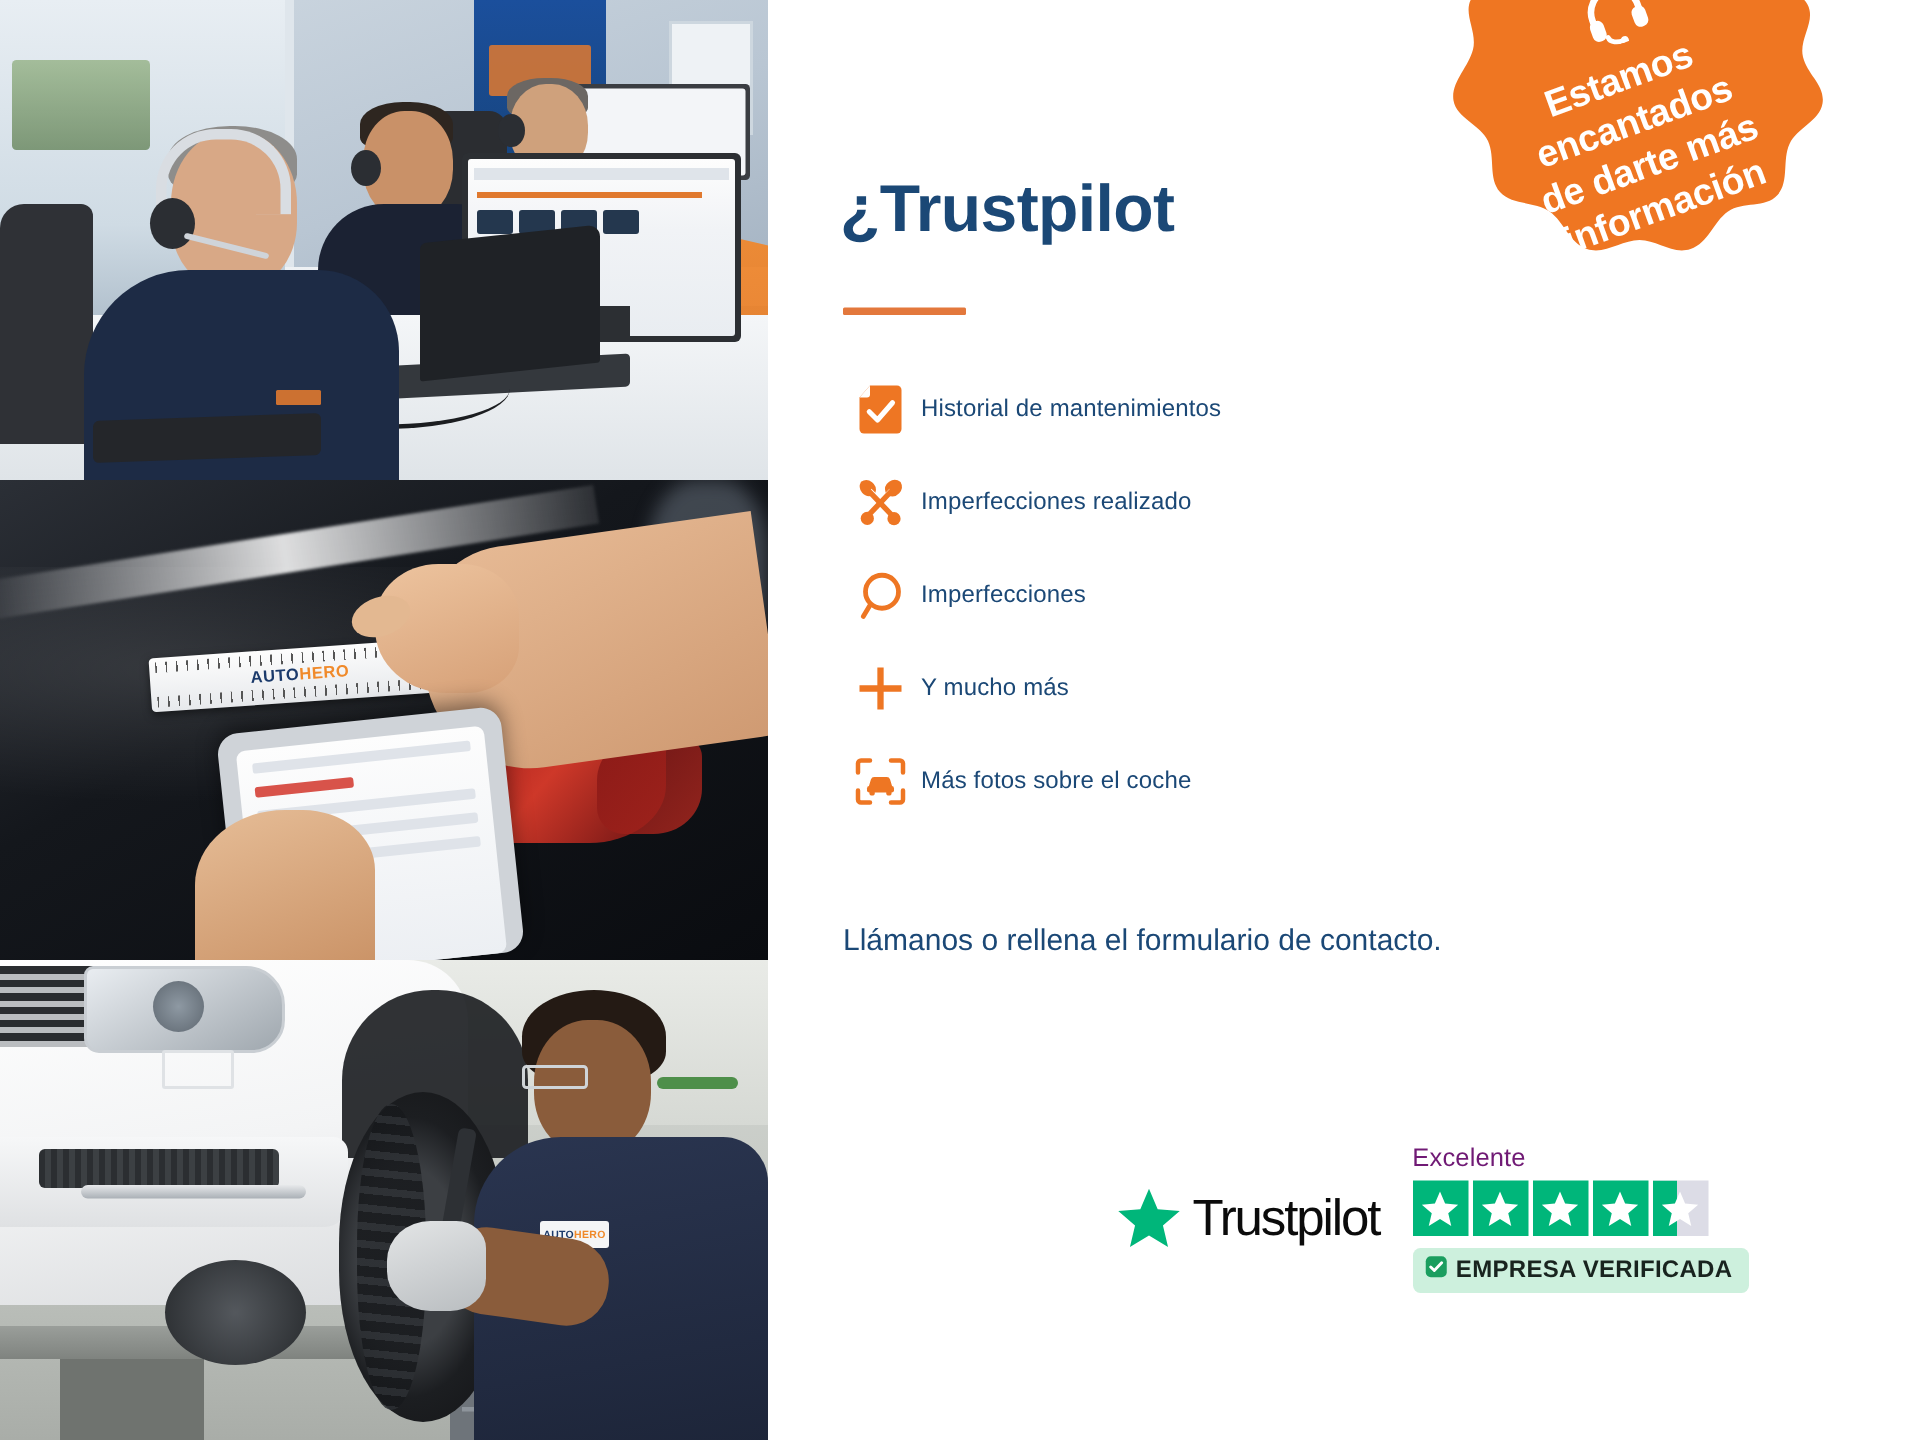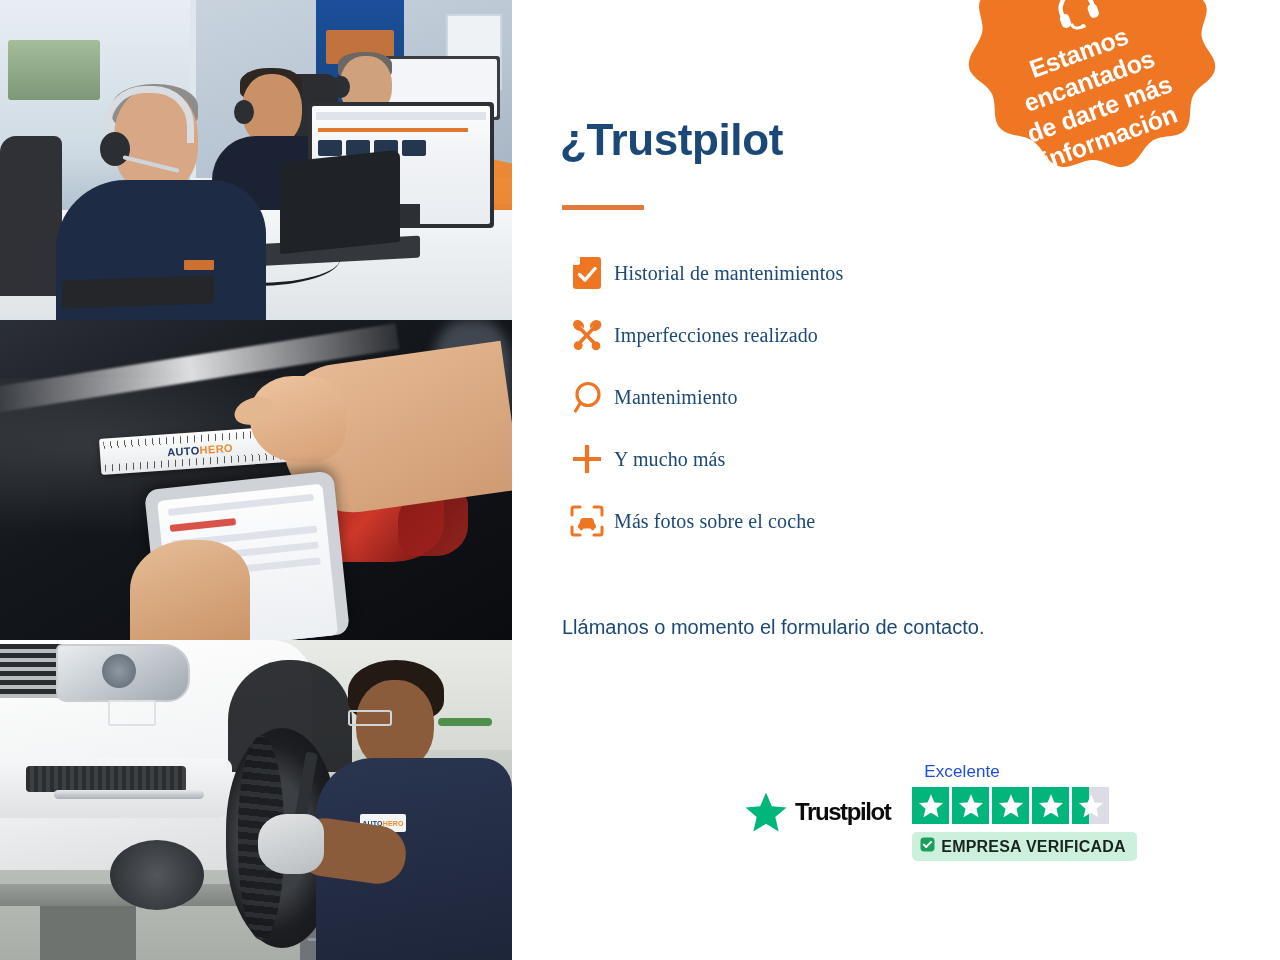--- a/index.html
+++ b/index.html
@@ -431,24 +431,23 @@
     height: 62px;
   }
   .feature-icon {
     width: 54px;
     flex: 0 0 54px;
     display: flex;
     align-items: center;
     justify-content: center;
   }
   .feature-label {
-    font-size: 20px;
+    font-size: 16px;
     color: #1b4876;
     letter-spacing: 0.1px;
-    font-family: Liberation Serif, serif;
   }
 
   .contact {
     margin: 26px 0 0 2px;
     font-size: 20px;
     line-height: 1.62;
     color: #1b4876;
   }
 
   
@@ -487,31 +486,30 @@
   .trustpilot {
     position: absolute;
     left: 232px;
     top: 762px;
     display: flex;
     align-items: center;
     gap: 22px;
   }
   .tp-logo { display: flex; align-items: center; gap: 7px; }
   .tp-word {
-    font-size: 24px;
-    font-weight: bold;
+    font-size: 34px;
+    font-weight: normal;
     color: #0b0b0b;
     letter-spacing: -1.4px;
   }
   .tp-right { display: flex; flex-direction: column; gap: 5px; }
   .tp-excelente {
     font-size: 17px;
-    color: #1d4ed8;
+    color: #701a75;
     letter-spacing: 0.1px;
-    margin-left: 12px;
   }
   .tp-stars { display: flex; gap: 3px; }
   .tp-star {
     width: 37px; height: 37px;
     position: relative;
     background: #00b67a;
     overflow: hidden;
   }
   .tp-star.partial { background: #dcdce6; }
   .tp-star.partial .fill {
@@ -692,21 +690,21 @@
         <span class="feature-label">Imperfecciones realizado</span>
       </li>
 
       <li class="feature-item">
         <span class="feature-icon">
           <svg width="32" height="34" viewBox="0 0 32 34">
             <circle cx="17" cy="14.5" r="11" fill="none" stroke="#ee7623" stroke-width="3.2"></circle>
             <path d="M9 23.5 L4.5 31" fill="none" stroke="#ee7623" stroke-width="3.2" stroke-linecap="round"></path>
           </svg>
         </span>
-        <span class="feature-label">Mantenimiento</span>
+        <span class="feature-label">Imperfecciones</span>
       </li>
 
       <li class="feature-item">
         <span class="feature-icon">
           <svg width="34" height="34" viewBox="0 0 34 34">
             <path d="M17 3 V31 M3 17 H31" stroke="#ee7623" stroke-width="4.2" stroke-linecap="butt"></path>
           </svg>
         </span>
         <span class="feature-label">Y mucho más</span>
       </li>
@@ -726,21 +724,21 @@
             <circle cx="22.6" cy="23.6" r="1.8" fill="#ee7623"></circle>
           </svg>
         </span>
         <span class="feature-label">Más fotos sobre el coche</span>
       </li>
 
     </ul>
 
     <p class="contact">
       <br>
-      <span>Llámanos o momento el formulario de contacto.</span>
+      <span>Llámanos o rellena el formulario de contacto.</span>
     </p>
 
     <div class="badge">
       <svg class="badge-blob" viewBox="0 0 268 268">
         <path fill="#ef7622" d="M134 4
           c14 0 19 14 32 17 s25-7 37-1 9 21 19 29 25 5 31 16 -6 23-3 35 15 19 13 31 -17 16-22 27 0 25-8 34 -23 4-33 11 -13 21-25 25 -22-6-34-6 -23 10-35 6 -15-18-25-25 -25-4-33-13 -3-23-8-34 -21-15-23-27 10-22 13-34 -7-24-1-34 20-9 29-18 5-24 16-30 22 4 34 4 z"></path>
       </svg>
       <div class="badge-inner">
         <span class="badge-headset">
           <svg width="44" height="42" viewBox="0 0 44 42">

